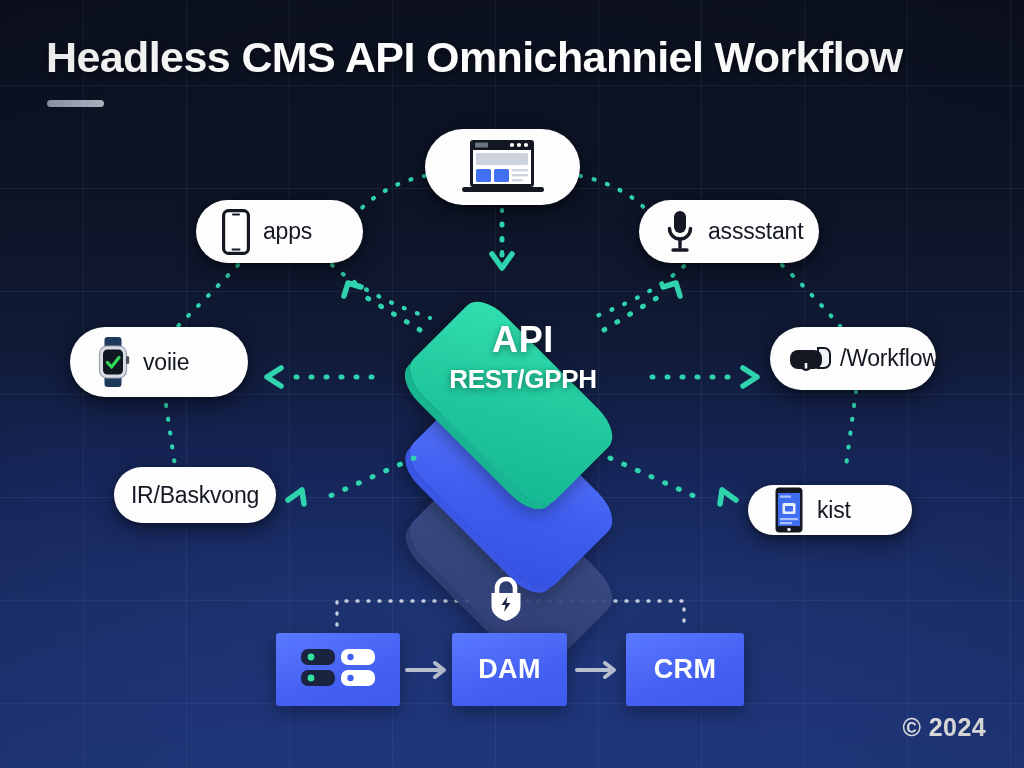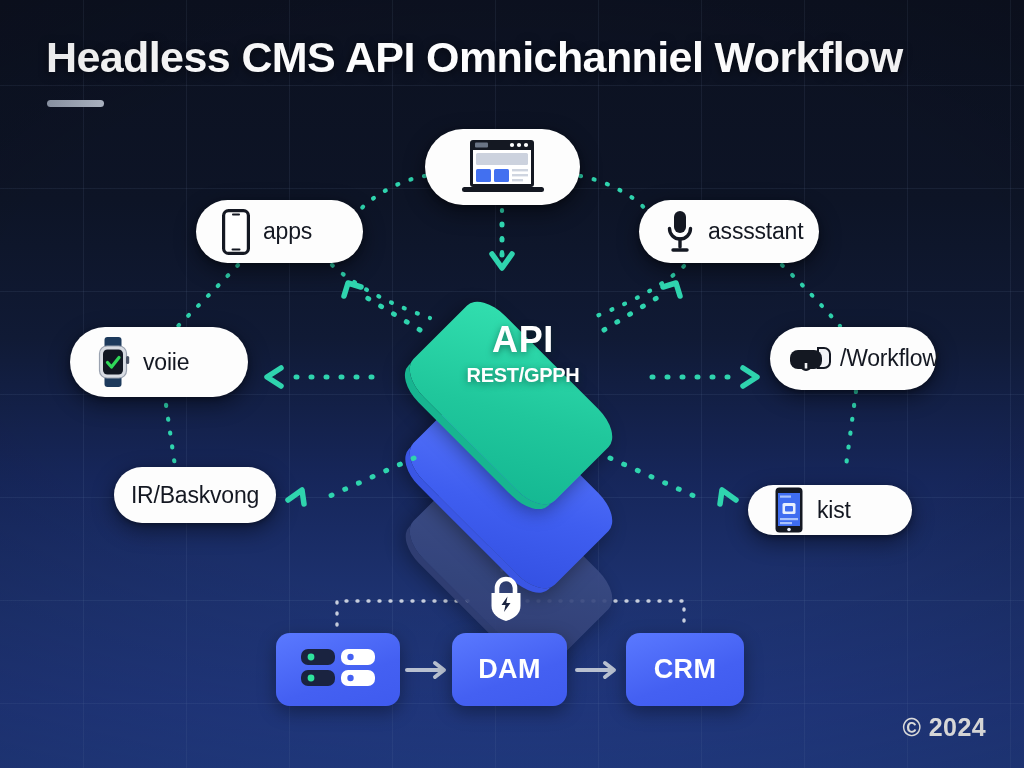--- a/index.html
+++ b/index.html
@@ -99,26 +99,26 @@
                 box-shadow:0 13px 0 -1px #3a56e4, 0 16px 26px rgba(0,0,0,.40); }
   .iso.bottom { top:182px; background:linear-gradient(135deg,#43548f 0%,#37477e 60%,#313f73 100%);
                 box-shadow:0 12px 0 -1px #313f73, 0 16px 28px rgba(0,0,0,.38); opacity:.92; }
 
   #api-text {
     position:absolute; left:12px; top:36px; width:318px;
     text-align:center; z-index:9; pointer-events:none;
   }
   #api-title { font-size:36px; font-weight:700; color:#fff; letter-spacing:.6px;
                text-shadow:0 2px 7px rgba(0,40,30,.5); }
-  #api-sub   { font-size:20px; font-weight:700; color:#fff; margin-top:3px; letter-spacing:-.3px;
+  #api-sub   { font-size:26px; font-weight:700; color:#fff; margin-top:3px; letter-spacing:-.3px;
                text-shadow:0 2px 7px rgba(0,40,30,.5); }
 
   
   .bbox {
-    position:absolute; border-radius:14px;
+    position:absolute; border-radius:3px;
     background:linear-gradient(160deg,#5a79ff 0%,#4460f2 60%,#3f5bef 100%);
     display:flex; align-items:center; justify-content:center;
     box-shadow:0 6px 18px rgba(0,0,0,.35);
     z-index:6;
   }
   .bbox .blabel { color:#fff; font-size:27px; font-weight:700; letter-spacing:.4px; }
   #box-storage { left:276px; top:633px; width:124px; height:73px; }
   #box-dam     { left:452px; top:633px; width:115px; height:73px; }
   #box-crm     { left:626px; top:633px; width:118px; height:73px;text-align:right; }
 

